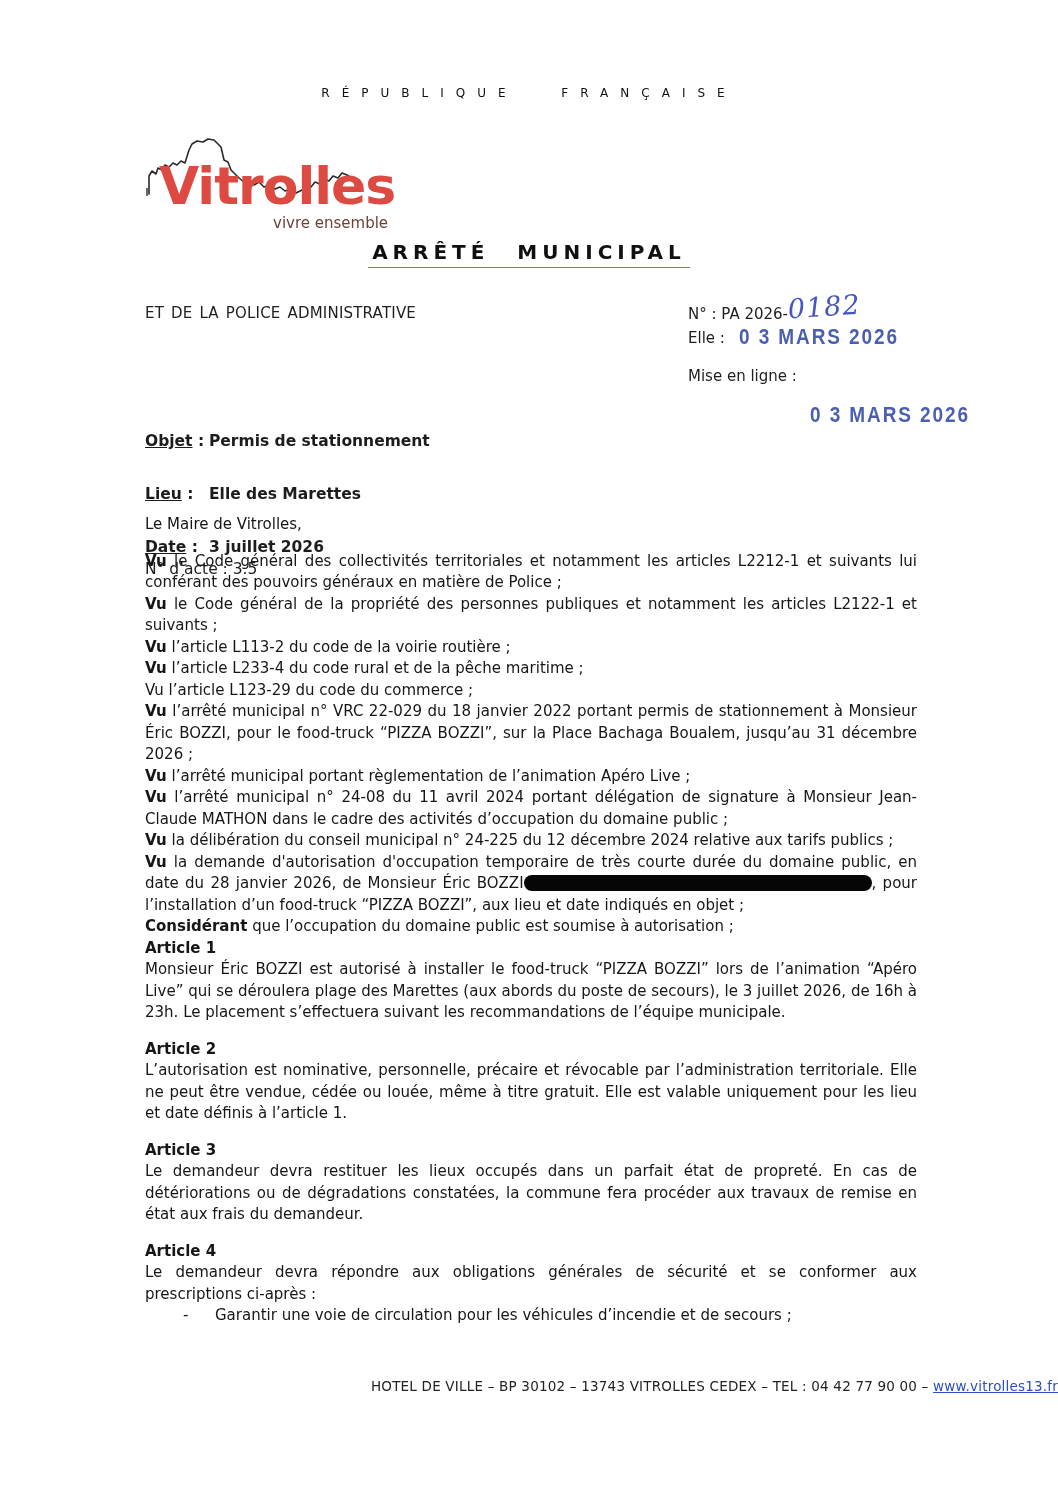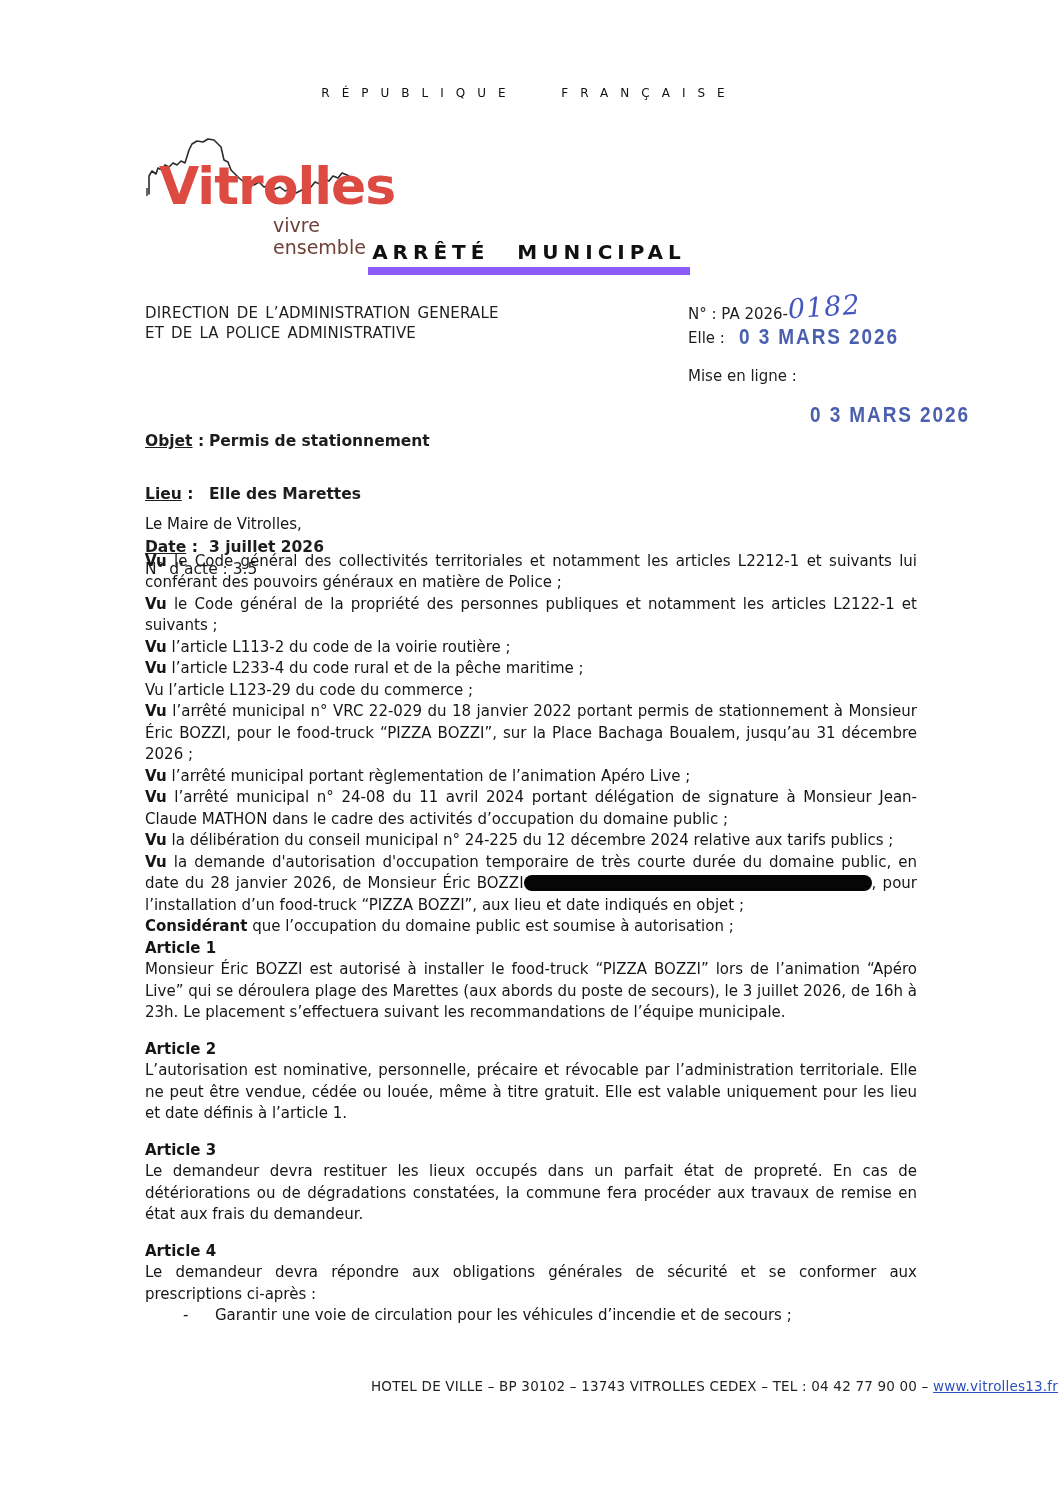--- a/index.html
+++ b/index.html
@@ -33,31 +33,31 @@
   .logo svg{position:absolute;left:0;top:0;}
   .logo .wordmark{
     position:absolute;left:14px;top:26px;
     font-size:52px;font-weight:700;
     color:var(--logo-red);
     letter-spacing:-1px;
     font-family:"DejaVu Sans","Liberation Sans",sans-serif;
   }
   .logo .tagline{
     position:absolute;left:128px;top:84px;
-    font-size:19px;color:#6e4038;font-weight:500;
+    font-size:15px;color:#6e4038;font-weight:500;
     letter-spacing:0px;
   }
 
   
   .title-wrap{position:absolute;top:240px;left:0;width:100%;text-align:center;}
   .doc-title{
     display:inline-block;
     font-size:20px;font-weight:700;color:#101010;
     letter-spacing:5px;word-spacing:16px;
-    border-bottom:8px solid #8b5cf6;
+    border-bottom:1px solid #8b5cf6;
     padding:0 4px 3px 4px;
   }
 
   
   .direction{
     position:absolute;left:145px;top:303px;
     font-size:15px;line-height:20px;color:#1e1e1e;
     letter-spacing:0.2px;word-spacing:2px;
   }
 
@@ -142,21 +142,20 @@
     </span>
     <div class="wordmark">Vitrolles</div>
     <div class="tagline">vivre ensemble</div>
   </div>
 
   <div class="title-wrap">
     <span class="doc-title">ARRÊTÉ MUNICIPAL</span>
   </div>
 
   <div class="direction">
-    <div>DIRECTION DE L’ADMINISTRATION GENERALE</div>
     <div>ET DE LA POLICE ADMINISTRATIVE</div>
   </div>
 
   <div class="meta">
     <div class="row">
       <span>N° : PA 2026-</span><span class="handwritten">0182</span>
     </div>
     <div class="row date-row">
       <span>Elle :</span><span class="stamp">0 3 MARS 2026</span>
     </div>

